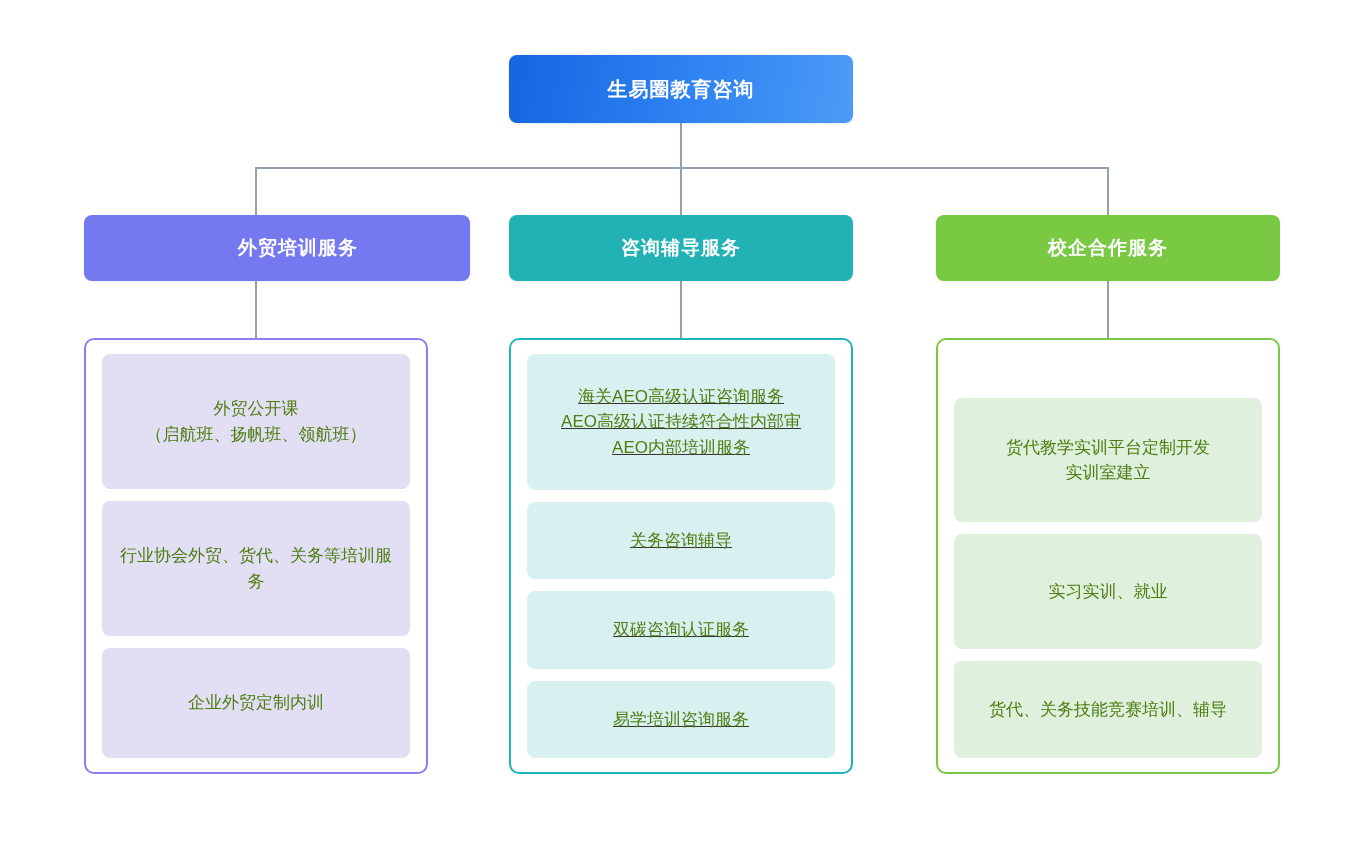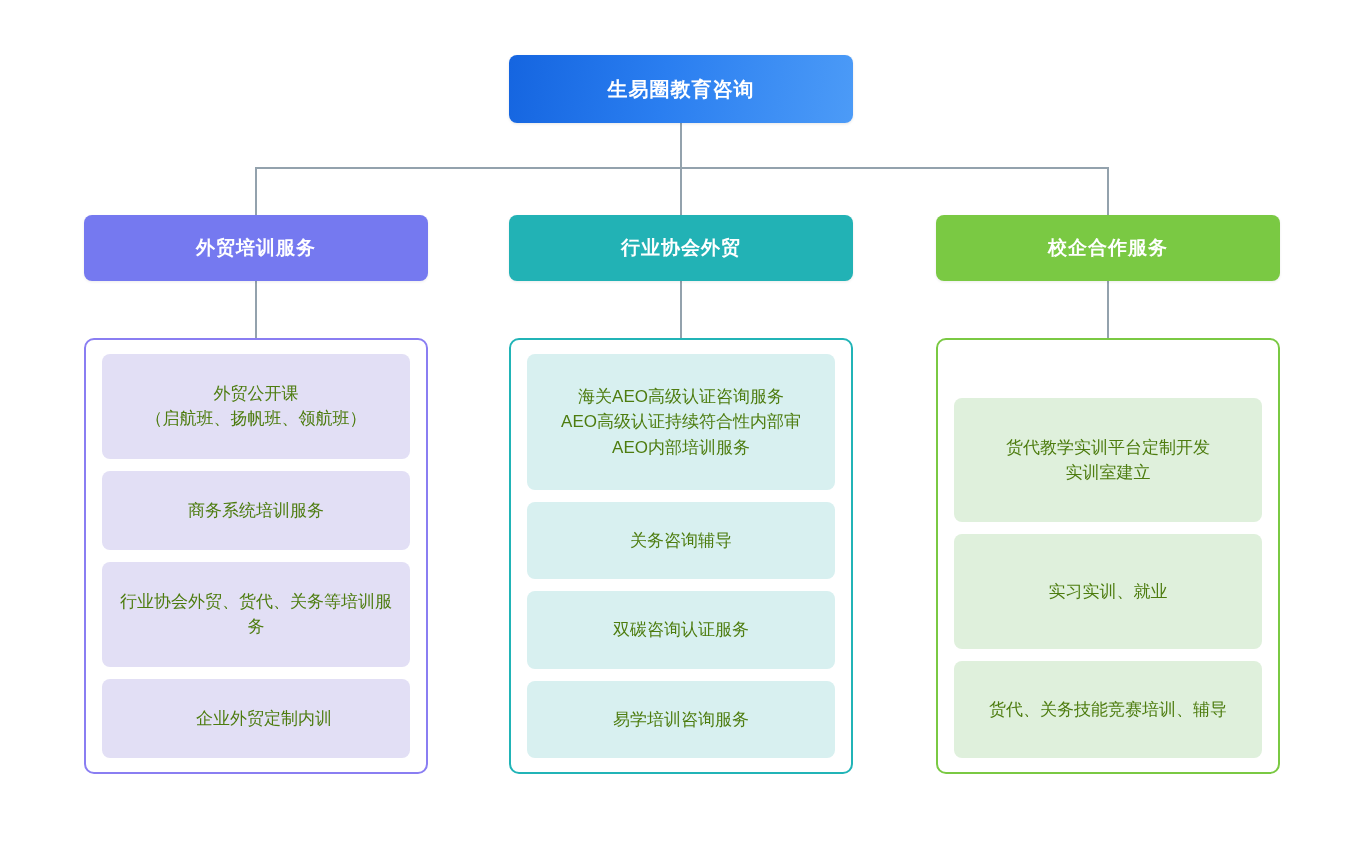--- a/index.html
+++ b/index.html
@@ -60,40 +60,40 @@
     align-items: center;
     justify-content: center;
     box-shadow: 0 1px 3px rgba(0,0,0,0.08);
   }
   .branch-header .label {
     color: #ffffff;
     font-size: 19px;
     font-weight: bold;
     letter-spacing: 1px;
   }
-  .bh-1 { left: 84px;  width: 344px; background: #7579f0; }
+  .bh-1 { left: 84px;  width: 344px; background: #7579f0; padding-left: 42px; }
   .bh-2 { left: 509px; width: 344px; background: #22b2b5; }
   .bh-3 { left: 936px; width: 344px; background: #7ac943; }
 
   
   .branch-box {
     position: absolute;
     top: 338px;
     height: 436px;
     border-radius: 10px;
     background: #ffffff;
     border: 2px solid transparent;
     box-sizing: border-box;
     padding: 14px 16px;
     display: flex;
     flex-direction: column;
     justify-content: space-between;
   }
   .bb-1 { left: 84px;  width: 344px; border-color: #8a7ef2; }
-  .bb-2 { left: 509px; width: 344px; border-color: #21b4b7; }
+  .bb-2 { left: 509px; width: 344px; border-color: #21b4b7; text-decoration: underline; }
   .bb-3 { left: 936px; width: 344px; border-color: #7ac943; }
 
   
   .leaf {
     border-radius: 8px;
     display: flex;
     align-items: center;
     justify-content: center;
     text-align: center;
     padding: 10px 12px;
@@ -143,33 +143,30 @@
   <div class="conn conn-v" style="left:1107px; top:281px; height:57px;"></div>
 
   <div class="root-node">
     <span class="label">生易圈教育咨询</span>
   </div>
 
   <div class="branch-header bh-1">
     <span class="label">外贸培训服务</span>
   </div>
   <div class="branch-header bh-2">
-    <span class="label">行业协会外贸</span>
+    <span class="label">咨询辅导服务</span>
   </div>
   <div class="branch-header bh-3">
     <span class="label">校企合作服务</span>
   </div>
 
   <div class="branch-box bb-1">
     <div class="leaf">
       <span class="txt">外贸公开课
 （启航班、扬帆班、领航班）</span>
-    </div>
-    <div class="leaf">
-      <span class="txt">商务系统培训服务</span>
     </div>
     <div class="leaf">
       <span class="txt">行业协会外贸、货代、关务等培训服务</span>
     </div>
     <div class="leaf">
       <span class="txt">企业外贸定制内训</span>
     </div>
   </div>
 
   <div class="branch-box bb-2">

